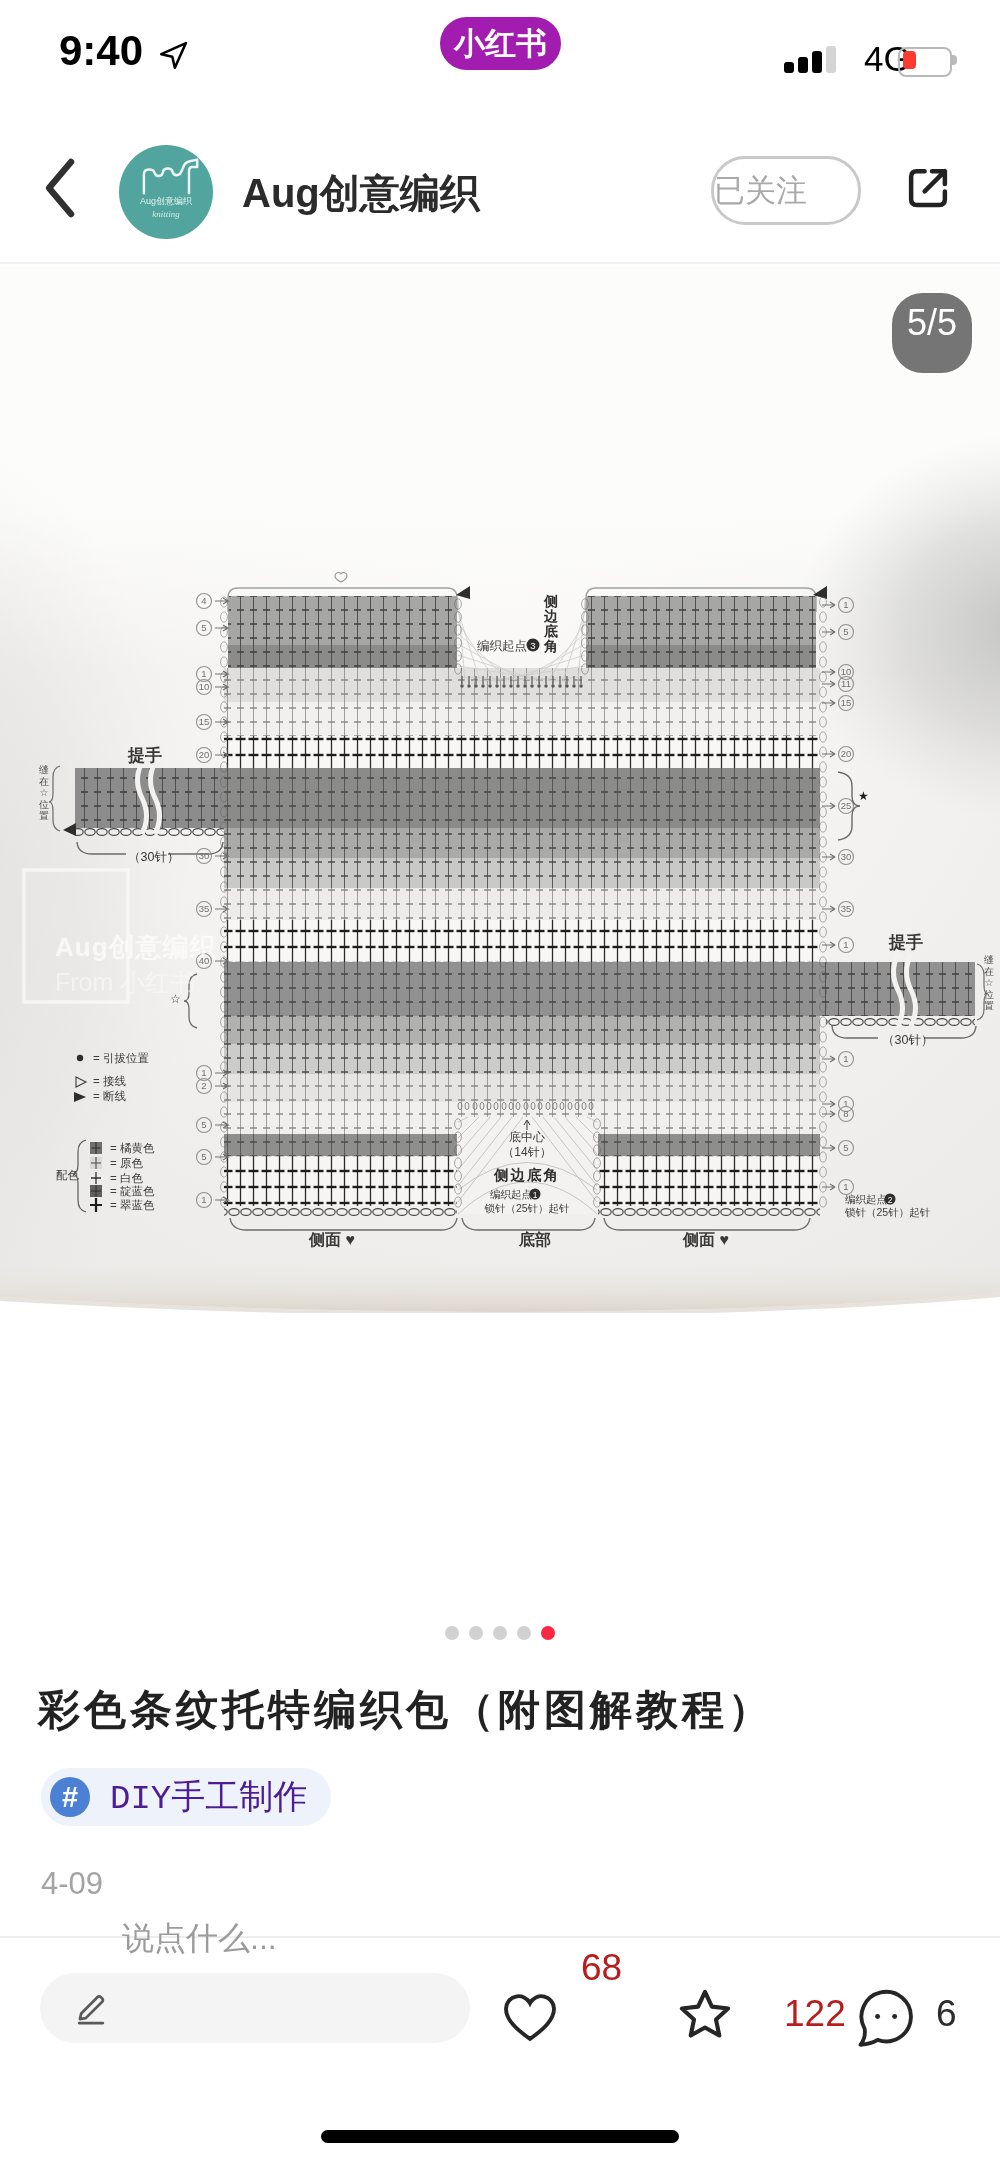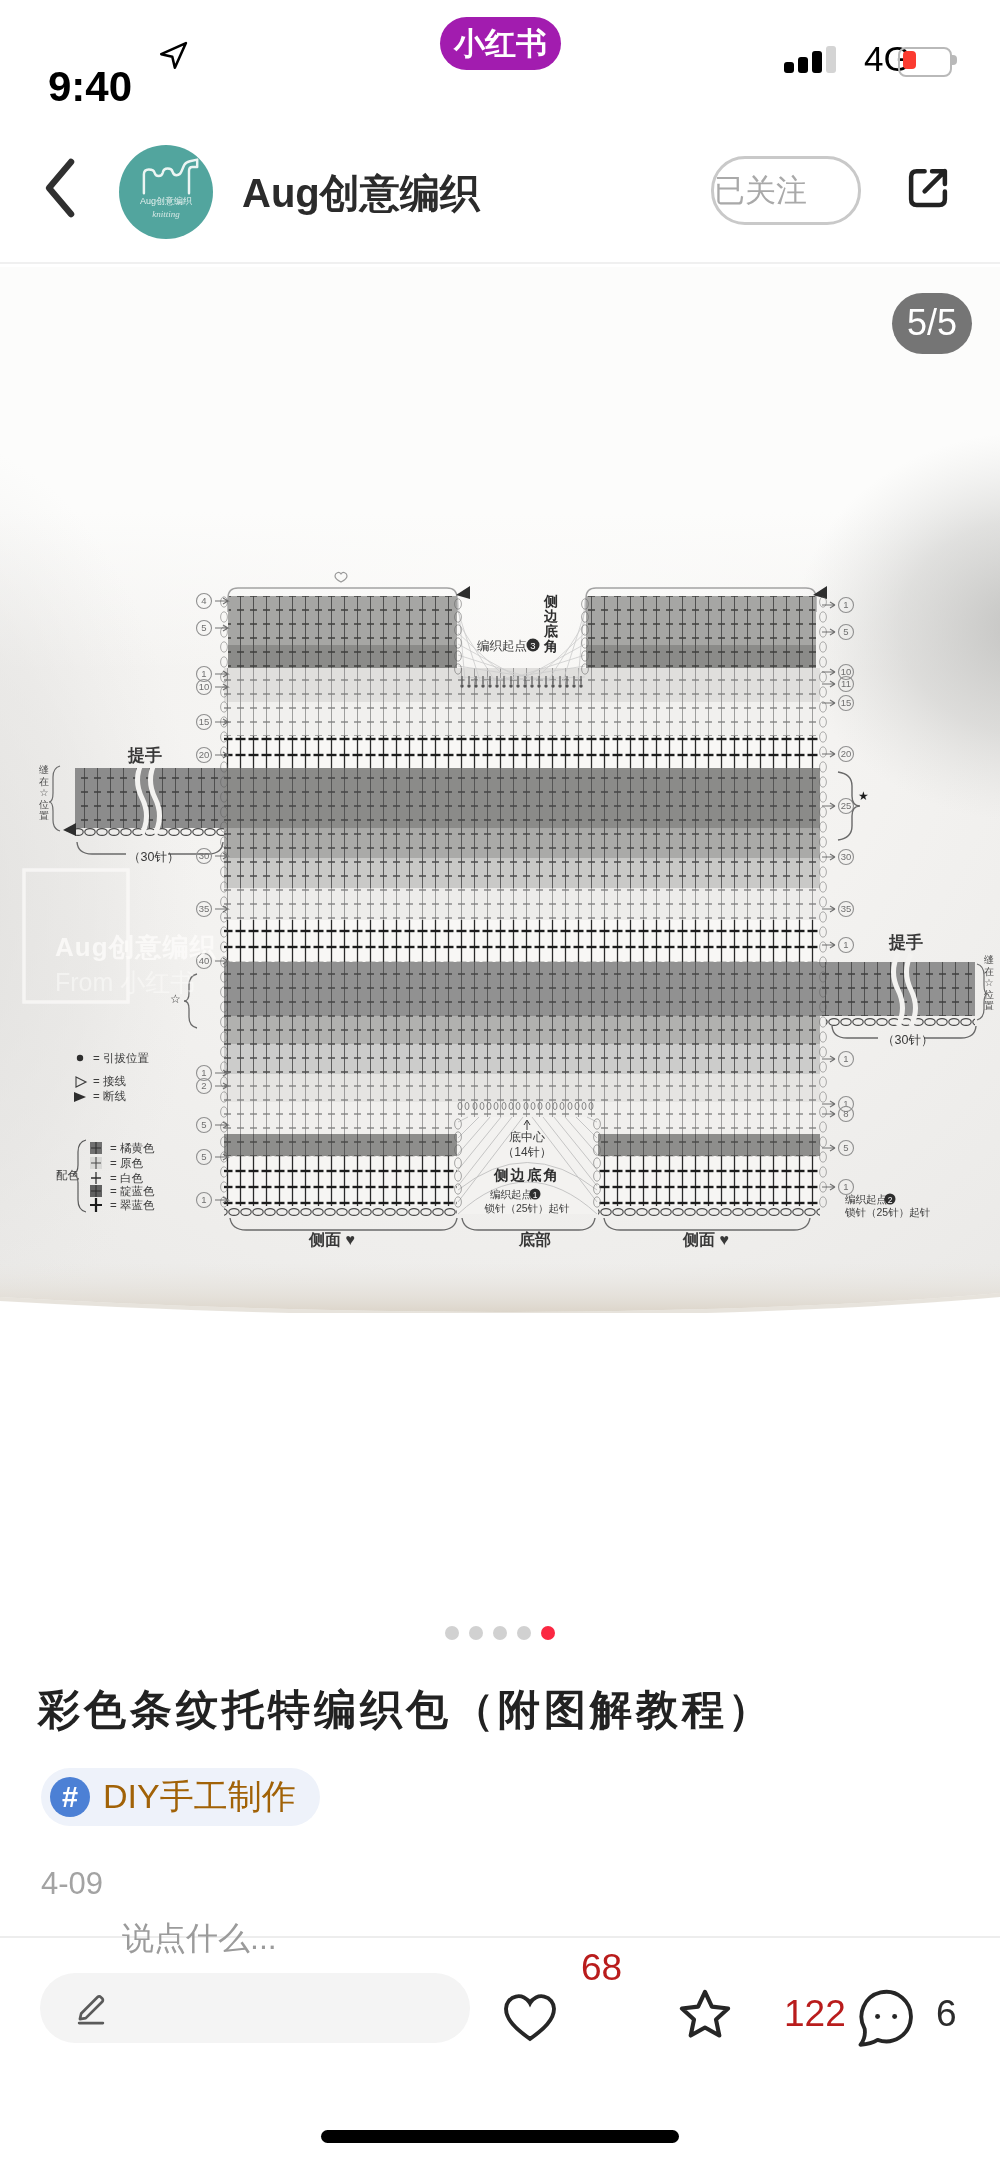--- a/index.html
+++ b/index.html
@@ -1,19 +1,19 @@
 <!DOCTYPE html>
 <html><head><meta charset="utf-8">
 <style>
 html,body{margin:0;padding:0;}
 body{width:1000px;height:2165px;background:#fff;font-family:"Liberation Sans",sans-serif;position:relative;overflow:hidden;}
 .abs{position:absolute;}
 </style></head><body>
 
-<div class="abs" style="left:48px;top:27px;font-size:42px;font-weight:700;color:#000;letter-spacing:0px;margin-top:36px;">9:40</div>
+<div class="abs" style="left:59px;top:27px;font-size:42px;font-weight:700;color:#000;letter-spacing:0px;">9:40</div>
 
 <svg class="abs" style="left:157px;top:38px" width="34" height="34" viewBox="0 0 24 24">
     <path d="M3 11.4 20.4 3.6 12.6 21 10.8 13.2Z" fill="none" stroke="#000" stroke-width="1.8" stroke-linejoin="round"></path>
   </svg>
 
 <div class="abs" style="left:440px;top:17px;width:121px;height:53px;border-radius:27px;background:#a21caf;color:#fff;font-size:31px;font-weight:700;text-align:center;line-height:53px;">小红书</div>
 
 <div class="abs" style="left:784px;top:62px;width:10px;height:11px;background:#000;border-radius:3px;"></div>
 <div class="abs" style="left:798px;top:57px;width:10px;height:16px;background:#000;border-radius:3px;"></div>
 <div class="abs" style="left:812px;top:51px;width:10px;height:22px;background:#000;border-radius:3px;"></div>
@@ -560,29 +560,29 @@
         <ellipse cx="458" cy="909" rx="3.4" ry="5.2" fill="none" stroke="#5a5a5a" stroke-width="0.95" opacity="0.55"></ellipse>
         <ellipse cx="597" cy="909" rx="3.4" ry="5.2" fill="none" stroke="#5a5a5a" stroke-width="0.95" opacity="0.55"></ellipse>
         <ellipse cx="458" cy="922" rx="3.4" ry="5.2" fill="none" stroke="#5a5a5a" stroke-width="0.95" opacity="0.55"></ellipse>
         <ellipse cx="597" cy="922" rx="3.4" ry="5.2" fill="none" stroke="#5a5a5a" stroke-width="0.95" opacity="0.55"></ellipse>
         <ellipse cx="458" cy="935" rx="3.4" ry="5.2" fill="none" stroke="#5a5a5a" stroke-width="0.95" opacity="0.55"></ellipse>
         <ellipse cx="597" cy="935" rx="3.4" ry="5.2" fill="none" stroke="#5a5a5a" stroke-width="0.95" opacity="0.55"></ellipse>
       </g>
 </g>
 </svg>
 
-<div class="abs" style="left:892px;top:293px;width:80px;height:61px;border-radius:31px;background:#757575;color:#fff;font-size:36px;text-align:center;line-height:60px;">5/5</div>
+<div class="abs" style="left:892px;top:293px;width:80px;height:80px;border-radius:31px;background:#757575;color:#fff;font-size:36px;text-align:center;line-height:60px;">5/5</div>
 
 <div class="abs" style="left:0;top:1626px;width:1000px;text-align:center;"><span style="display:inline-block;width:14px;height:14px;border-radius:7px;background:#d1d1d1;margin:0 5px;"></span><span style="display:inline-block;width:14px;height:14px;border-radius:7px;background:#d1d1d1;margin:0 5px;"></span><span style="display:inline-block;width:14px;height:14px;border-radius:7px;background:#d1d1d1;margin:0 5px;"></span><span style="display:inline-block;width:14px;height:14px;border-radius:7px;background:#d1d1d1;margin:0 5px;"></span><span style="display:inline-block;width:14px;height:14px;border-radius:7px;background:#fb2842;margin:0 5px;"></span></div>
 
 <div class="abs" style="left:38px;top:1682px;font-size:42px;font-weight:700;color:#222;letter-spacing:4px;">彩色条纹托特编织包（附图解教程）</div>
 
 <div class="abs" style="left:41px;top:1768px;height:58px;border-radius:29px;background:#eef2fa;display:flex;align-items:center;padding:0 24px 0 9px;">
 <span style="width:40px;height:40px;border-radius:20px;background:#4c80d5;color:#fff;font-size:29px;font-weight:700;display:inline-flex;align-items:center;justify-content:center;">#</span>
-<span style="margin-left:13px;color:#a16207;font-size:34px;">DIY手工制作</span>
+<span style="margin-left:20px;color:#4c1d95;font-size:34px;font-family:Liberation Mono, monospace;">DIY手工制作</span>
   </div>
 
 <div class="abs" style="left:41px;top:1866px;font-size:31px;color:#a3a3a3;">4-09</div>
 
 <div class="abs" style="left:0;top:1936px;width:1000px;height:1.5px;background:#ededed;"></div>
 
 <div class="abs" style="left:40px;top:1973px;width:430px;height:70px;border-radius:35px;background:#f4f4f4;"></div>
 
 <svg class="abs" style="left:72px;top:1989px" width="38" height="38" viewBox="0 0 24 24">
     <path d="M5 19 L5.8 15.5 L16.2 5.1 a1.4 1.4 0 0 1 2 0 l0.9 0.9 a1.4 1.4 0 0 1 0 2 L8.7 18.4 Z M4.5 21.5 h15" fill="none" stroke="#5a5a5a" stroke-width="1.7" stroke-linecap="round" stroke-linejoin="round"></path>

